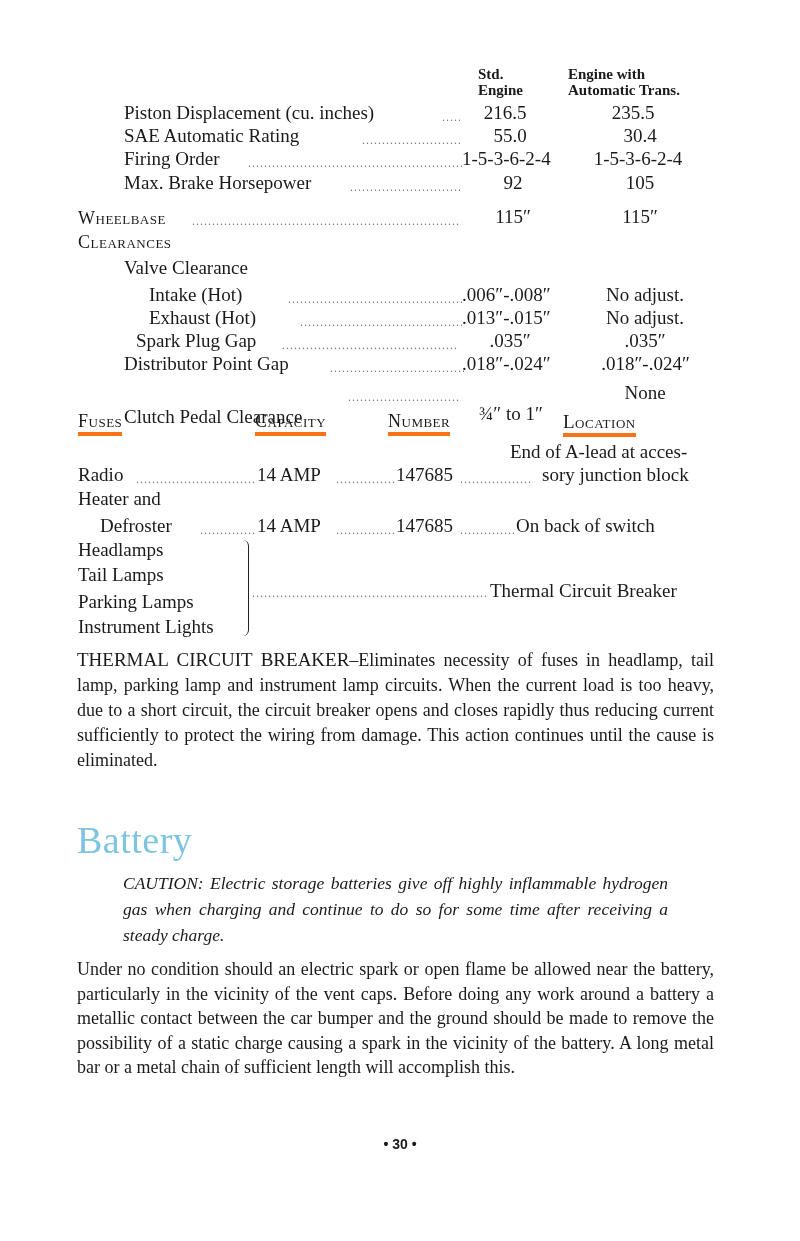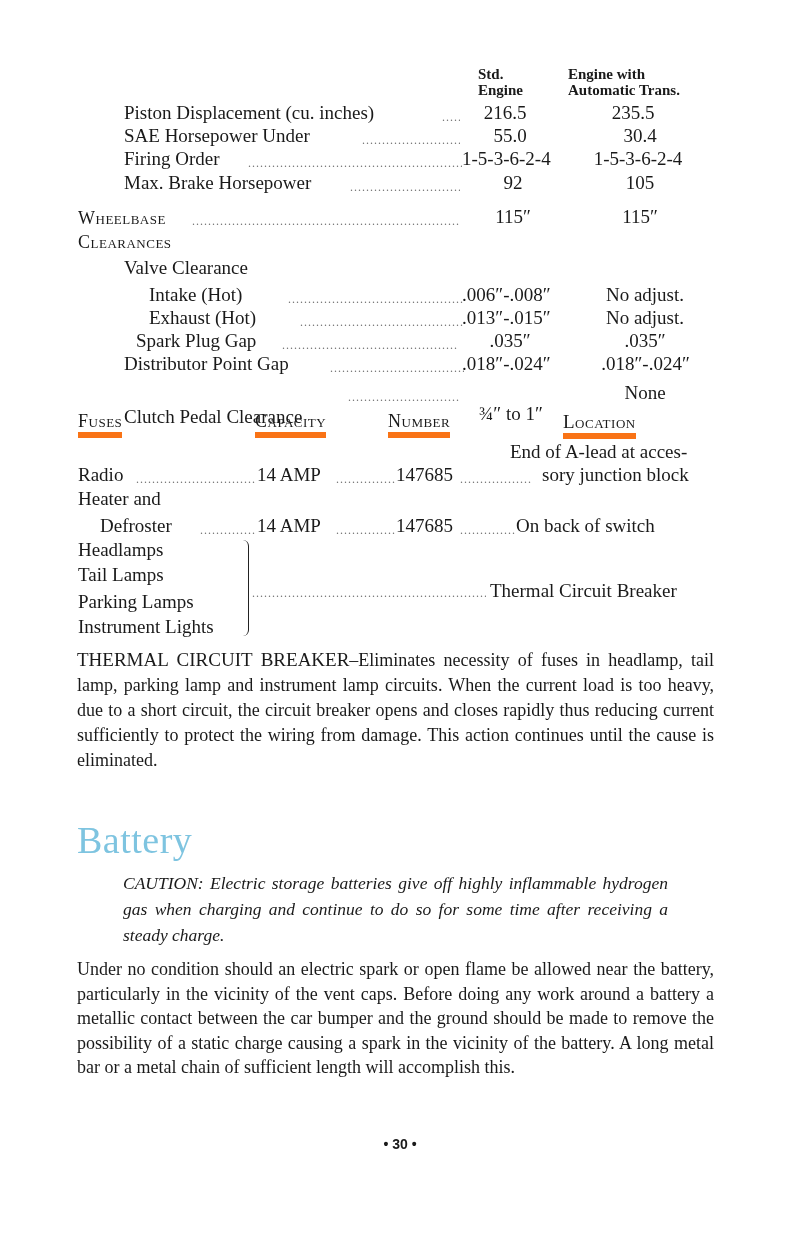--- a/index.html
+++ b/index.html
@@ -5,21 +5,21 @@
     html, body { margin: 0; padding: 0; background: #ffffff; }
     body { width: 800px; height: 1241px; position: relative; overflow: hidden;
            font-family: "Liberation Serif", "DejaVu Serif", serif; color: #1a1a1a; }
     .abs { position: absolute; white-space: nowrap; }
     .hdr { font-weight: bold; font-size: 15px; line-height: 16px; text-align: left; }
     .row { font-size: 19px; line-height: 24px; }
     .lbl { position: absolute; }
     .dots { position: absolute; overflow: hidden; color: #777; letter-spacing: 1px; font-size: 12px; }
     .val { position: absolute; text-align: center; }
     .sc { font-variant: small-caps; font-size: 18px; letter-spacing: 0.5px; }
-    .ul { border-bottom: 6px solid #f97316; padding-bottom: 1px; }
+    .ul { border-bottom: 4px solid #f97316; padding-bottom: 1px; }
     .para { position: absolute; left: 77px; width: 637px; font-size: 17.5px; line-height: 25px;
             text-align: justify; white-space: normal; }
     .title { position: absolute; left: 77px; top: 818px; font-size: 38px; color: #7ec4e0;
              font-family: "Liberation Serif", serif; letter-spacing: 0.5px; }
     .caution { position: absolute; left: 123px; width: 545px; top: 870px; font-size: 17.5px;
                line-height: 26px; font-style: italic; text-align: justify; white-space: normal; }
     .pgno { position: absolute; top: 1136px; left: 0; width: 800px; text-align: center;
             font-family: "Liberation Sans", sans-serif; font-weight: bold; font-size: 14px; }
     .brace { position: absolute; left: 240px; top: 540px; width: 8px; height: 96px;
              border-right: 1.5px solid #222; border-top-right-radius: 6px; border-bottom-right-radius: 6px; }
@@ -36,21 +36,21 @@
   <div>Automatic Trans.</div>
 </div>
 
 <div class="abs row" style="top:101px; left:0; width:800px; height:24px;">
   <span class="lbl" style="left:124px;">Piston Displacement (cu. inches)</span>
   <span class="dots" style="left:442px; width:18px; top:4px;">..........</span>
   <span class="val" style="left:470px; width:70px;">216.5</span>
   <span class="val" style="left:578px; width:110px;">235.5</span>
 </div>
 <div class="abs row" style="top:124px; left:0; width:800px; height:24px;">
-  <span class="lbl" style="left:124px;">SAE Horsepower Under</span>
+  <span class="lbl" style="left:124px;">SAE Automatic Rating</span>
   <span class="dots" style="left:362px; width:98px; top:4px;">..........................................</span>
   <span class="val" style="left:475px; width:70px;">55.0</span>
   <span class="val" style="left:585px; width:110px;">30.4</span>
 </div>
 <div class="abs row" style="top:147px; left:0; width:800px; height:24px;">
   <span class="lbl" style="left:124px;">Firing Order</span>
   <span class="dots" style="left:248px; width:214px; top:4px;">..............................................................................................</span>
   <span class="val" style="left:462px; width:110px; text-align:left;">1-5-3-6-2-4</span>
   <span class="val" style="left:578px; width:120px;">1-5-3-6-2-4</span>
 </div>

